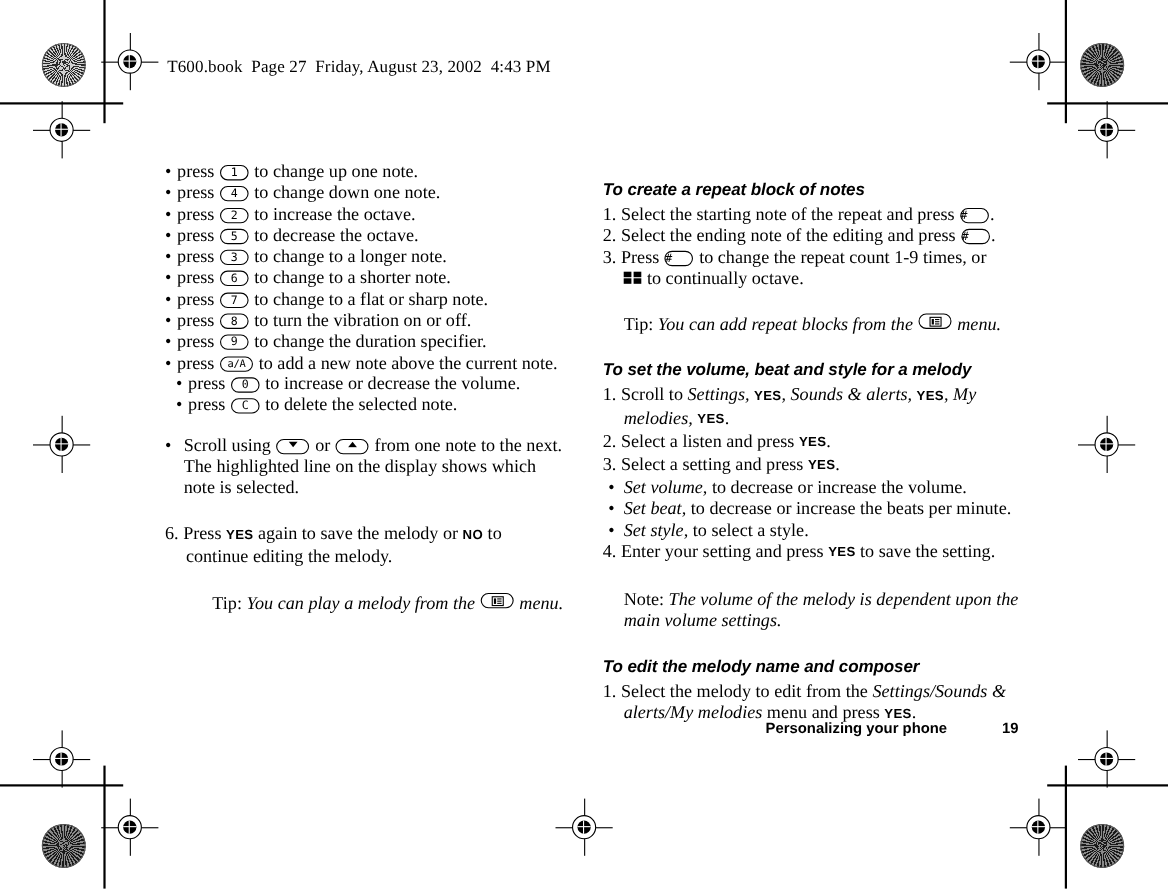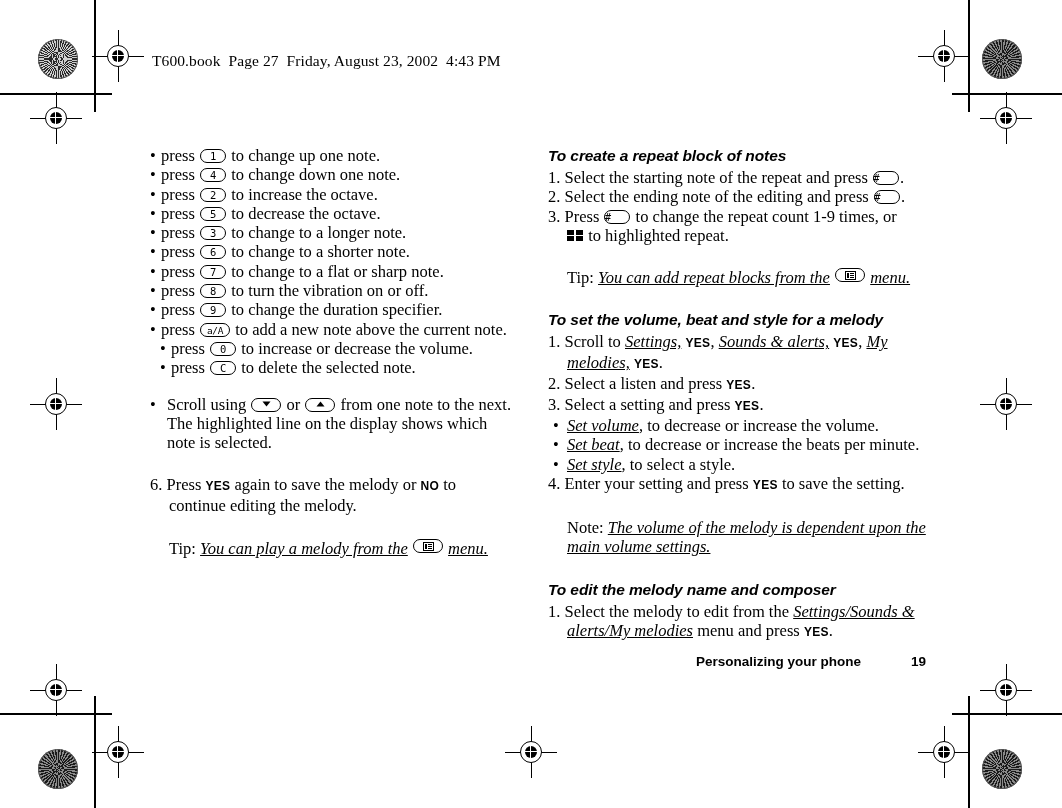--- a/index.html
+++ b/index.html
@@ -118,21 +118,21 @@
   }
 
   
   .col {
     position: absolute;
     top: 146px;
     font-size: 16.5px;
     line-height: 19.3px;
   }
   .col-left  { left: 150px;  width: 362px; }
-  .col-right { left: 548px;  width: 392px; }
+  .col-right { left: 548px;  width: 392px; margin-top: 17px; }
 
   
   h3.section-head {
     font-family: "Liberation Sans", sans-serif;
     font-style: italic;
     font-weight: bold;
     font-size: 15.5px;
     margin: 0 0 2px 0;
     line-height: 20px;
     letter-spacing: -0.1px;
@@ -167,21 +167,21 @@
   .li-tight .dot {
     position: absolute;
     left: 0;
     top: 0;
   }
   .indent-1 { margin-left: 10px; }
 
   .para { line-height: 19.3px; }
   .hang { padding-left: 19px; text-indent: -19px; }
 
-  em, .it { font-style: italic; text-decoration: underline; }
+  em, .it { font-style: italic; }
   .bold { font-weight: normal; }
 
   
   .softkey {
     font-family: "Liberation Sans", sans-serif;
     font-weight: bold;
     font-size: 12px;
     letter-spacing: 0.3px;
     font-style: normal;
     vertical-align: 0.4px;
@@ -458,21 +458,21 @@
     <div class="gap-lg"></div>
 
 
     <div class="para hang">
       <span>6.</span>
       <span>Press </span><span class="softkey">YES</span><span> again to save the melody or </span><span class="softkey">NO</span><span> to continue editing the melody.</span>
     </div>
 
     <div class="gap-lg"></div>
 
-    <div class="para" style="padding-left:19px;">
+    <div class="para" style="padding-left:19px;text-align:right;">
       <span class="bold">Tip:</span>
       <span class="it">You can play a melody from the</span>
       <span class="key-menu"><span class="menu-glyph"></span></span>
       <span class="it">menu.</span>
     </div>
   </div>
 
   <div class="col col-right">
 
     <h3 class="section-head">To create a repeat block of notes</h3>
@@ -487,21 +487,21 @@
       <span>Select the ending note of the editing and press </span><span class="key">#</span><span>.</span>
     </div>
 
     <div class="para hang">
       <span>3.</span>
       <span>Press </span><span class="key">#</span><span> to change the repeat count 1-9 times, or</span>
     </div>
 
     <div class="para" style="padding-left:19px;">
       <span class="repeat-icon"><i></i><i></i><i></i><i></i></span>
-      <span>to highlighted repeat.</span>
+      <span>to continually octave.</span>
     </div>
 
     <div class="gap-lg"></div>
 
     <div class="para" style="padding-left:19px;">
       <span class="bold">Tip:</span>
       <span class="it">You can add repeat blocks from the</span>
       <span class="key-menu"><span class="menu-glyph"></span></span>
       <span class="it">menu.</span>
     </div>

